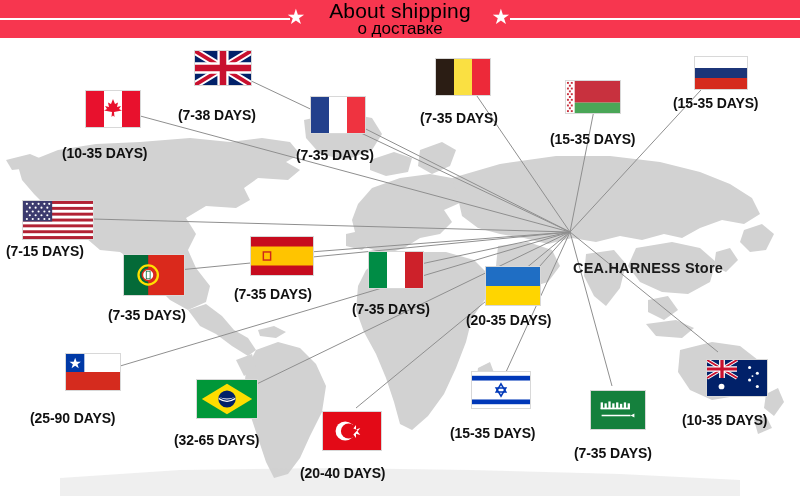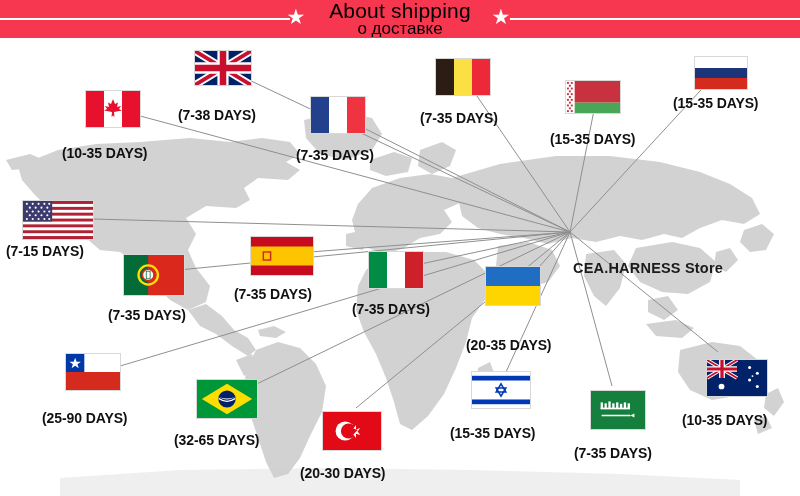--- a/index.html
+++ b/index.html
@@ -303,52 +303,52 @@
       </div>
   </div>
   <div class="lbl" style="left:352px;top:301px;">(7-35 DAYS)</div>
 
   <div class="flag" style="left:485px;top:266px;width:56px;height:40px;">
     <div class="h3">
         <i style="background:#1f6ec4"></i>
         <i style="background:#ffd500"></i>
       </div>
   </div>
-  <div class="lbl" style="left:466px;top:337px;">(20-35 DAYS)</div>
+  <div class="lbl" style="left:466px;top:312px;">(20-35 DAYS)</div>
 
   <div class="flag" style="left:65px;top:353px;width:56px;height:38px;">
     <svg width="100%" height="100%" viewBox="0 0 56 38" preserveAspectRatio="none">
       <rect width="56" height="19" fill="#ffffff"></rect>
       <rect y="19" width="56" height="19" fill="#d52b1e"></rect>
       <rect width="19" height="19" fill="#0039a6"></rect>
       <path d="M9.5,4 L11,8.2 L15.4,8.2 L11.9,10.8 L13.2,15 L9.5,12.4 L5.8,15 L7.1,10.8 L3.6,8.2 L8,8.2 Z" fill="#fff"></path>
     </svg>
   </div>
-  <div class="lbl" style="left:42px;top:410px;">(25-90 DAYS)</div>
+  <div class="lbl" style="left:30px;top:410px;">(25-90 DAYS)</div>
 
   <div class="flag" style="left:196px;top:379px;width:62px;height:40px;">
     <svg width="100%" height="100%" viewBox="0 0 62 40" preserveAspectRatio="none">
       <rect width="62" height="40" fill="#009739"></rect>
       <path d="M31,4 L57,20 L31,36 L5,20 Z" fill="#fedd00"></path>
       <circle cx="31" cy="20" r="9" fill="#012169"></circle>
       <path d="M22.5,17.5 Q31,23.5 39.5,17.5 Q31,21.5 22.5,17.5" fill="#ffffff"></path>
       <path d="M22.4,18.8 Q31,24.8 39.6,18.8 L39.6,20.2 Q31,26 22.4,20.2 Z" fill="#ffffff"></path>
     </svg>
   </div>
   <div class="lbl" style="left:174px;top:432px;">(32-65 DAYS)</div>
 
   <div class="flag" style="left:322px;top:411px;width:60px;height:40px;">
     <svg width="100%" height="100%" viewBox="0 0 60 40" preserveAspectRatio="none">
       <rect width="60" height="40" fill="#e30a17"></rect>
       <circle cx="23" cy="20" r="10" fill="#fff"></circle>
       <circle cx="26.5" cy="20" r="8" fill="#e30a17"></circle>
       <path d="M38,20 L33.2,18.4 L36.2,14.4 L36.2,19.4 L41,17.8 L38,21.8 L41,25.8 L36.2,24.2 L36.2,29.2 L33.2,25.2 Z" fill="#fff" transform="translate(-1,-5) scale(0.92) translate(2,6)"></path>
     </svg>
   </div>
-  <div class="lbl" style="left:300px;top:465px;">(20-30 DAYS)</div>
+  <div class="lbl" style="left:300px;top:465px;">(20-40 DAYS)</div>
 
   <div class="flag" style="left:471px;top:371px;width:60px;height:38px;">
     <svg width="100%" height="100%" viewBox="0 0 60 38" preserveAspectRatio="none">
       <rect width="60" height="38" fill="#ffffff"></rect>
       <rect y="4" width="60" height="5" fill="#0038b8"></rect>
       <rect y="29" width="60" height="5" fill="#0038b8"></rect>
       <path d="M30,12.5 L35,21 L25,21 Z" fill="none" stroke="#0038b8" stroke-width="1.6"></path>
       <path d="M30,25.5 L25,17 L35,17 Z" fill="none" stroke="#0038b8" stroke-width="1.6"></path>
     </svg>
   </div>

